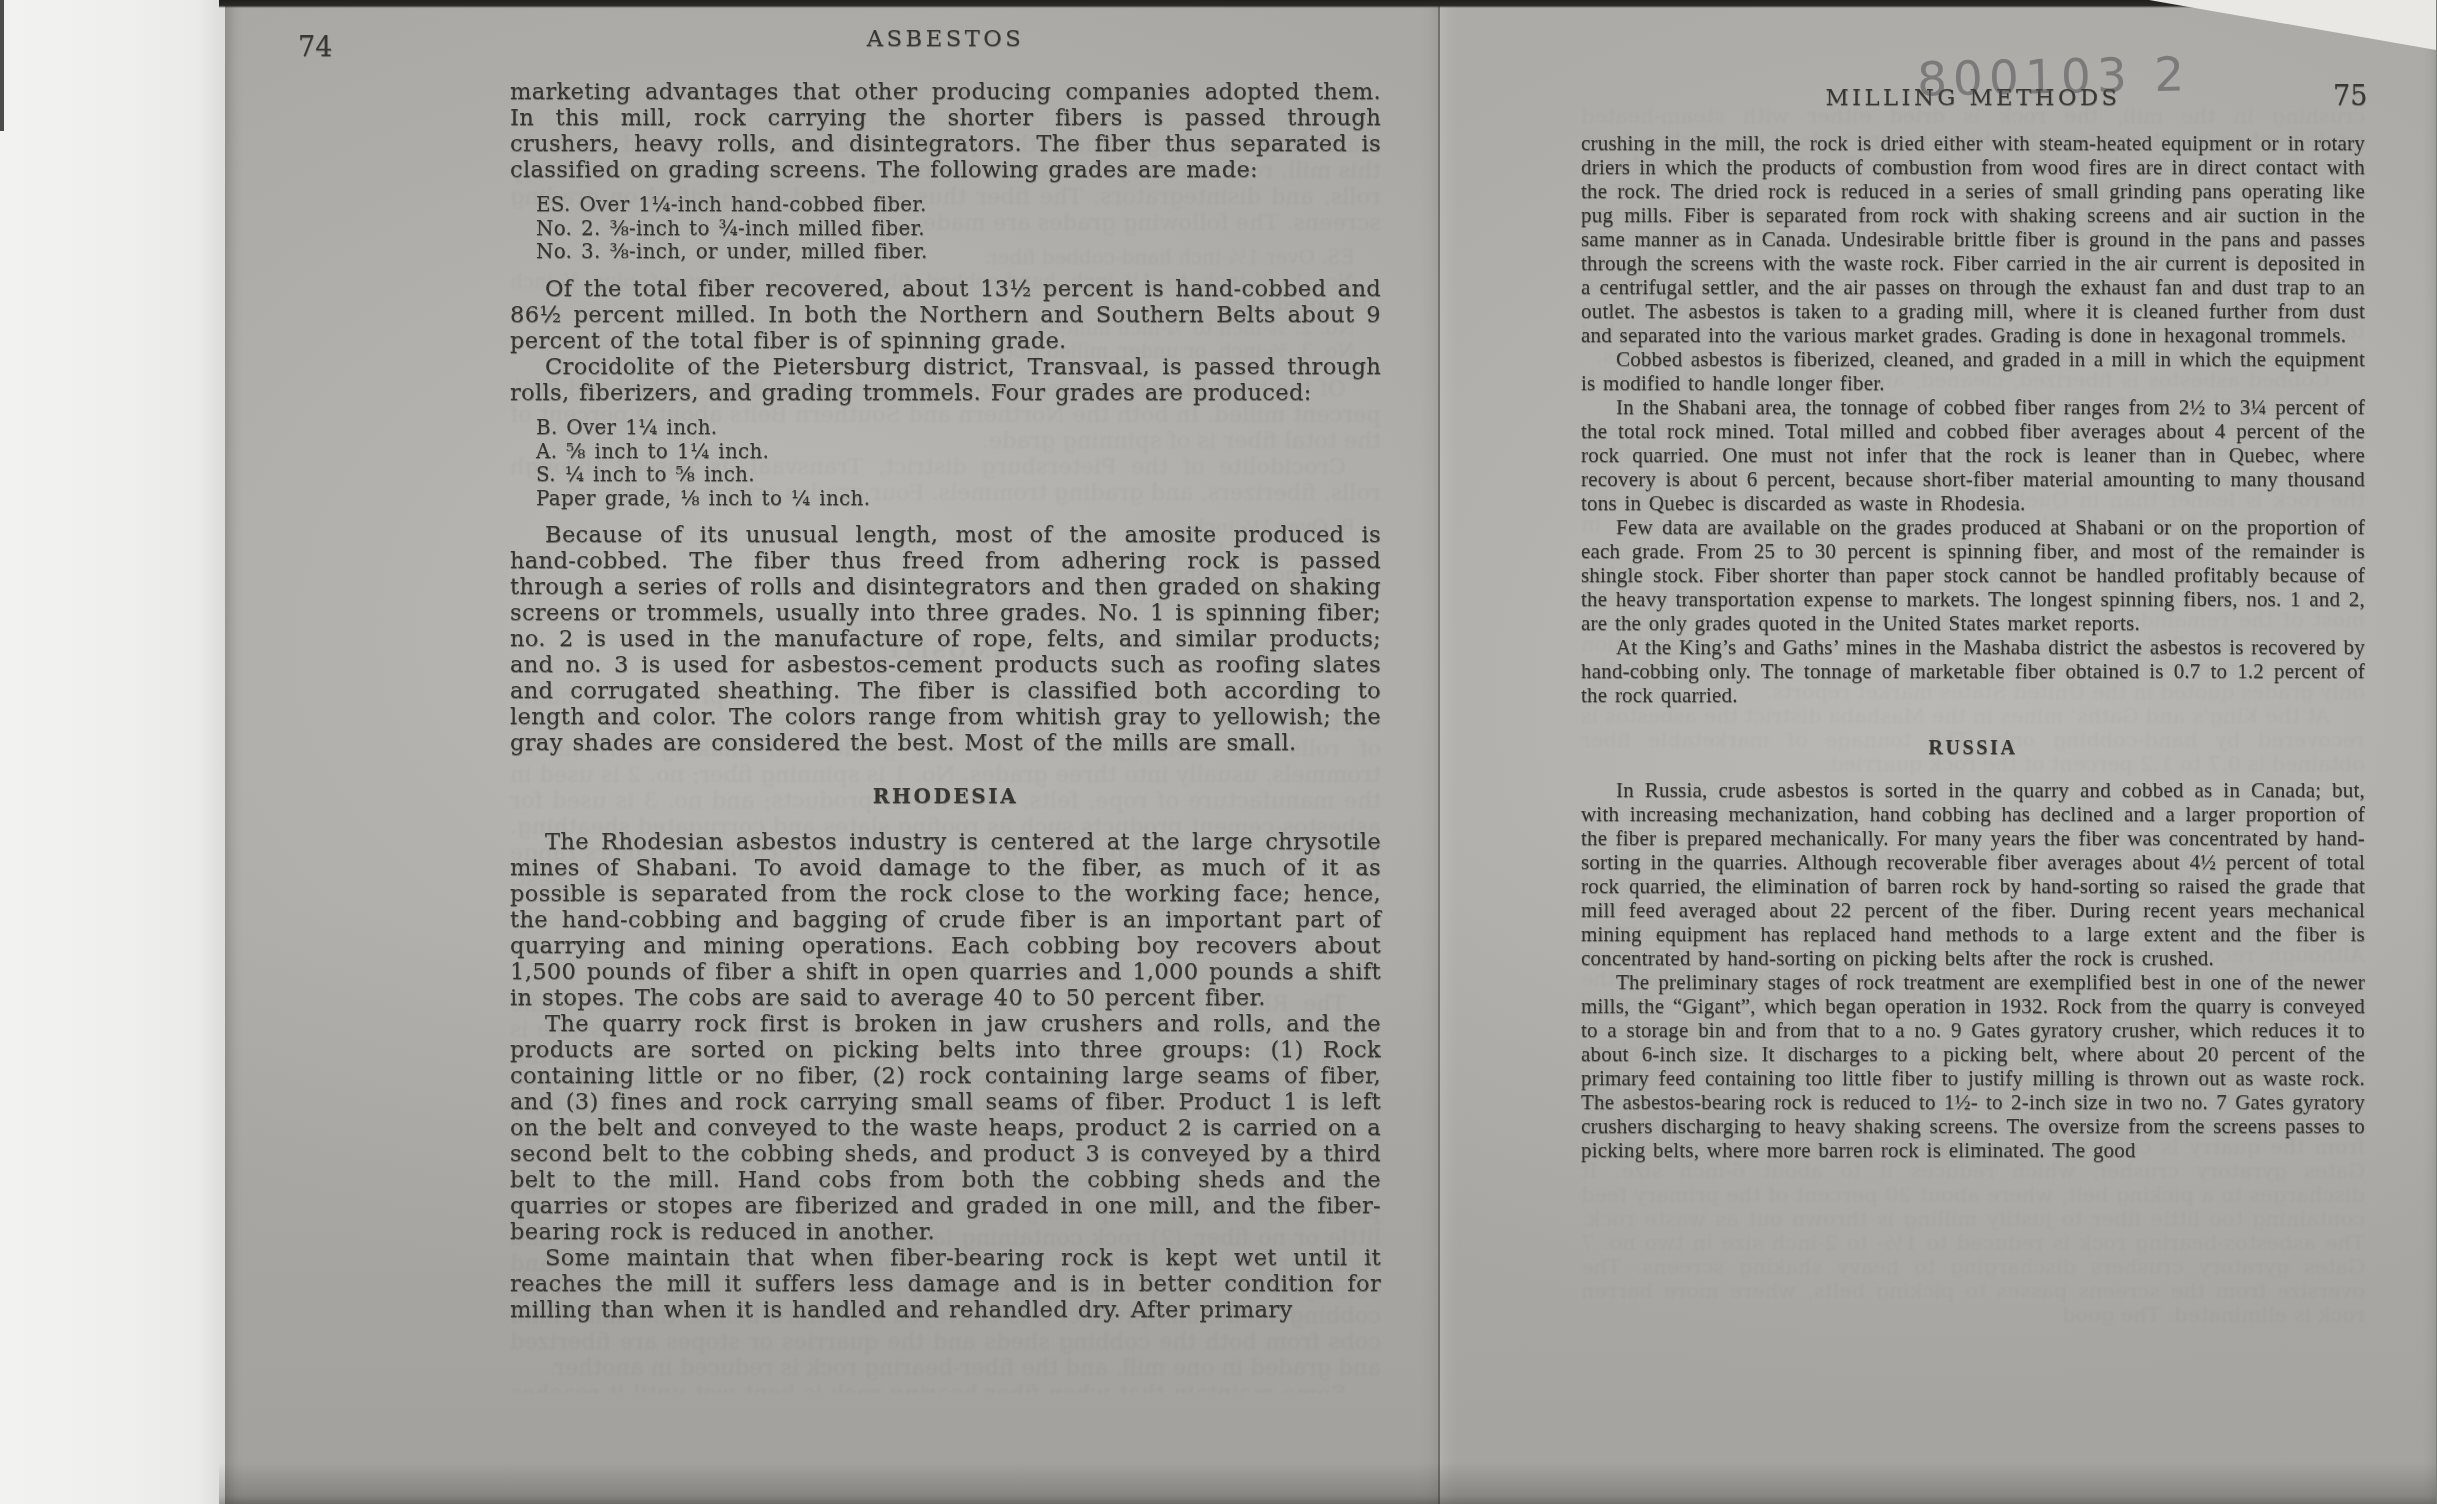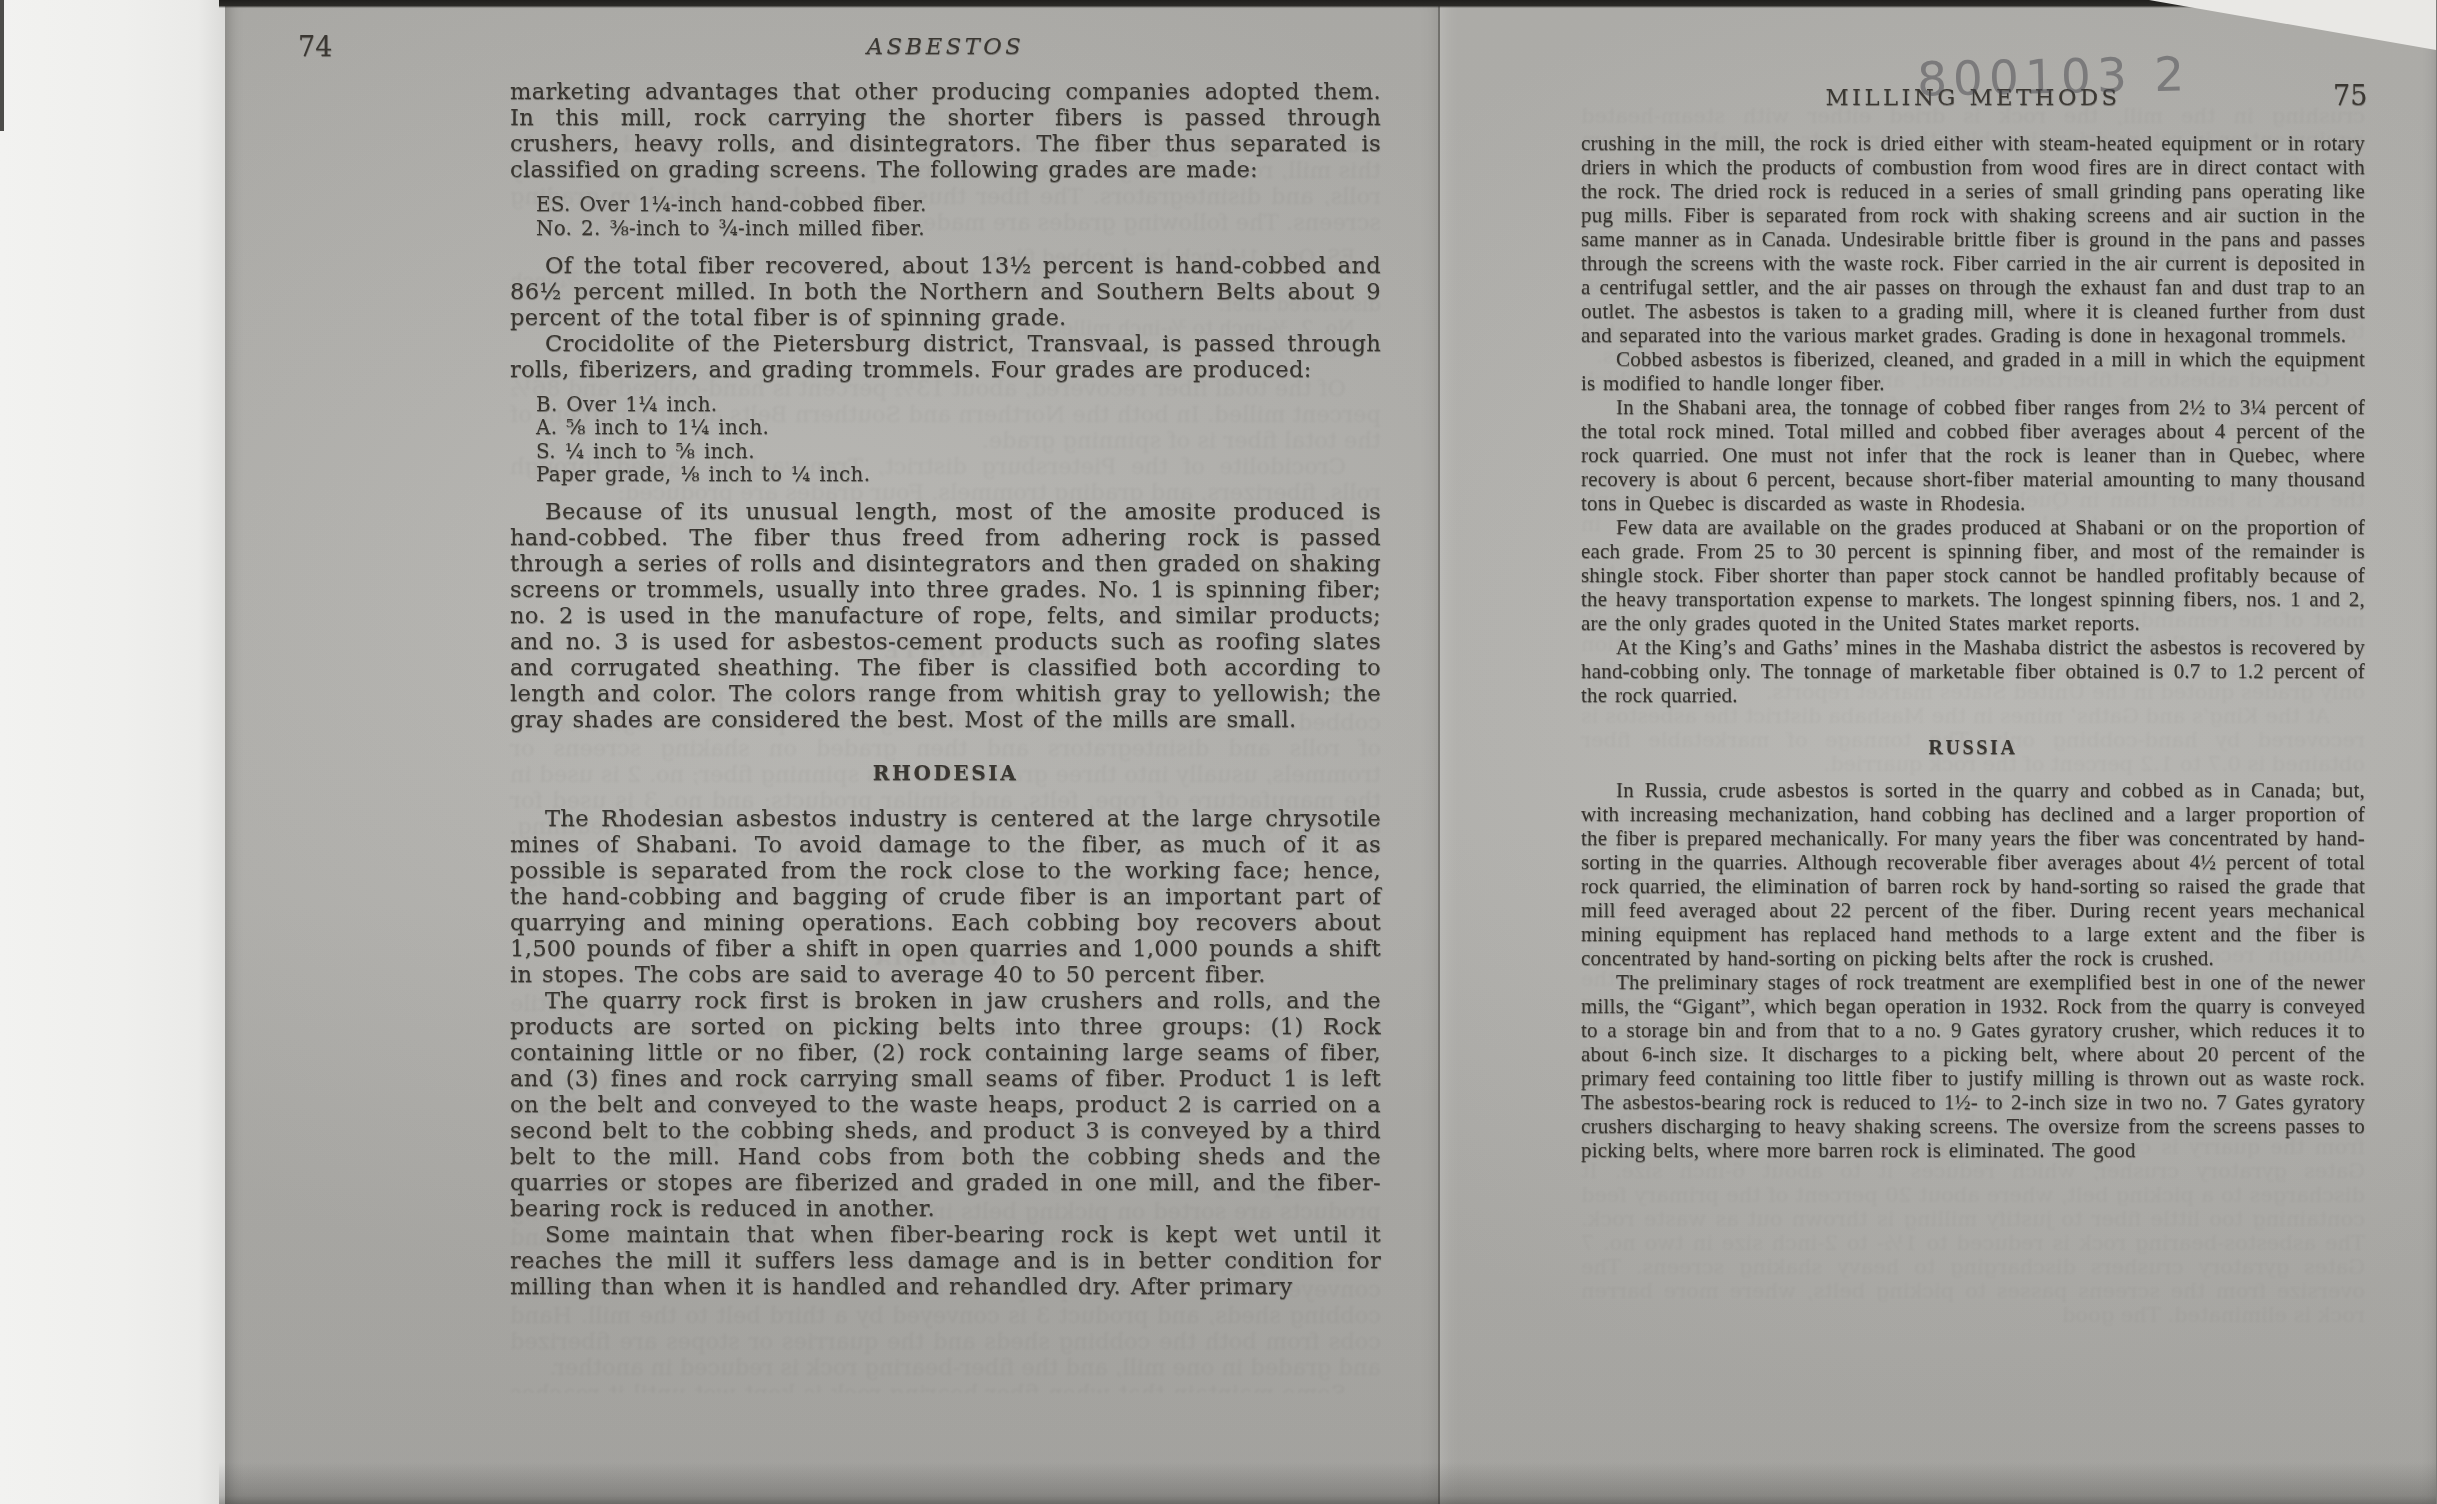--- a/index.html
+++ b/index.html
@@ -63,21 +63,21 @@
   .page-num {
     position: absolute; font-size: 27px; color: #3a3732;
     text-shadow: 0.3px 0.5px 0.7px rgba(55,52,47,0.5);
   }
   .running-head {
     position: absolute; text-align: center;
     font-size: 22.6px; letter-spacing: 3.5px; color: #3a3732;
     text-shadow: 0.3px 0.5px 0.7px rgba(55,52,47,0.5);
   }
   .page-left .page-num { left: 73px; top: 31px; }
-  .page-left .running-head { left: 285px; width: 871px; top: 33px; font-style: italic; }
+  .page-left .running-head { left: 285px; width: 871px; top: 25px; }
   .page-right .page-num { left: 893px; top: 80px; }
   .page-right .running-head { left: 141px; width: 784px; top: 84px; }
 
   .handwriting {
     position: absolute; left: 477px; top: 49px;
     font-family: "DejaVu Sans", "Liberation Sans", sans-serif;
     font-size: 47px; letter-spacing: 6.1px;
     color: rgba(72,72,78,0.5);
     transform: rotate(-1.2deg);
     white-space: nowrap;
@@ -157,20 +157,21 @@
         <h3 class="section-heading">RHODESIA</h3>
         <p class="para">The Rhodesian asbestos industry is centered at the large chrysotile mines of Shabani.  To avoid damage to the fiber, as much of it as possible is separated from the rock close to the working face; hence, the hand-cobbing and bagging of crude fiber is an important part of quarrying and mining operations.  Each cobbing boy recovers about 1,500 pounds of fiber a shift in open quarries and 1,000 pounds a shift in stopes.  The cobs are said to average 40 to 50 percent fiber.</p>
         <p class="para">The quarry rock first is broken in jaw crushers and rolls, and the products are sorted on picking belts into three groups:  (1) Rock containing little or no fiber, (2) rock containing large seams of fiber, and (3) fines and rock carrying small seams of fiber.  Product 1 is left on the belt and conveyed to the waste heaps, product 2 is carried on a second belt to the cobbing sheds, and product 3 is conveyed by a third belt to the mill.  Hand cobs from both the cobbing sheds and the quarries or stopes are fiberized and graded in one mill, and the fiber-bearing rock is reduced in another.</p>
         <p class="para">Some maintain that when fiber-bearing rock is kept wet until it reaches the mill it suffers less damage and is in better condition for milling than when it is handled and rehandled dry.  After primary</p>
       </div>
     <div class="text-col">
         <p class="para no-indent">marketing advantages that other producing companies adopted them.  In this mill, rock carrying the shorter fibers is passed through crushers, heavy rolls, and disintegrators.  The fiber thus separated is classified on grading screens.  The following grades are made:</p>
         <div class="grade-list">
           <div class="grade-item">ES. Over 1¼-inch hand-cobbed fiber.</div>
           <div class="grade-item">No. 2. ⅜-inch to ¾-inch milled fiber.</div>
+          <div class="grade-item">No. 3. ⅜-inch, or under, milled fiber.</div>
         </div>
         <p class="para">Of the total fiber recovered, about 13½ percent is hand-cobbed and 86½ percent milled.  In both the Northern and Southern Belts about 9 percent of the total fiber is of spinning grade.</p>
         <p class="para">Crocidolite of the Pietersburg district, Transvaal, is passed through rolls, fiberizers, and grading trommels.  Four grades are produced:</p>
         <div class="grade-list">
           <div class="grade-item">B. Over 1¼ inch.</div>
           <div class="grade-item">A. ⅝ inch to 1¼ inch.</div>
           <div class="grade-item">S. ¼ inch to ⅝ inch.</div>
           <div class="grade-item">Paper grade, ⅛ inch to ¼ inch.</div>
         </div>
         <p class="para">Because of its unusual length, most of the amosite produced is hand-cobbed.  The fiber thus freed from adhering rock is passed through a series of rolls and disintegrators and then graded on shaking screens or trommels, usually into three grades.  No. 1 is spinning fiber; no. 2 is used in the manufacture of rope, felts, and similar products; and no. 3 is used for asbestos-cement products such as roofing slates and corrugated sheathing.  The fiber is classified both according to length and color.  The colors range from whitish gray to yellowish; the gray shades are considered the best.  Most of the mills are small.</p>

